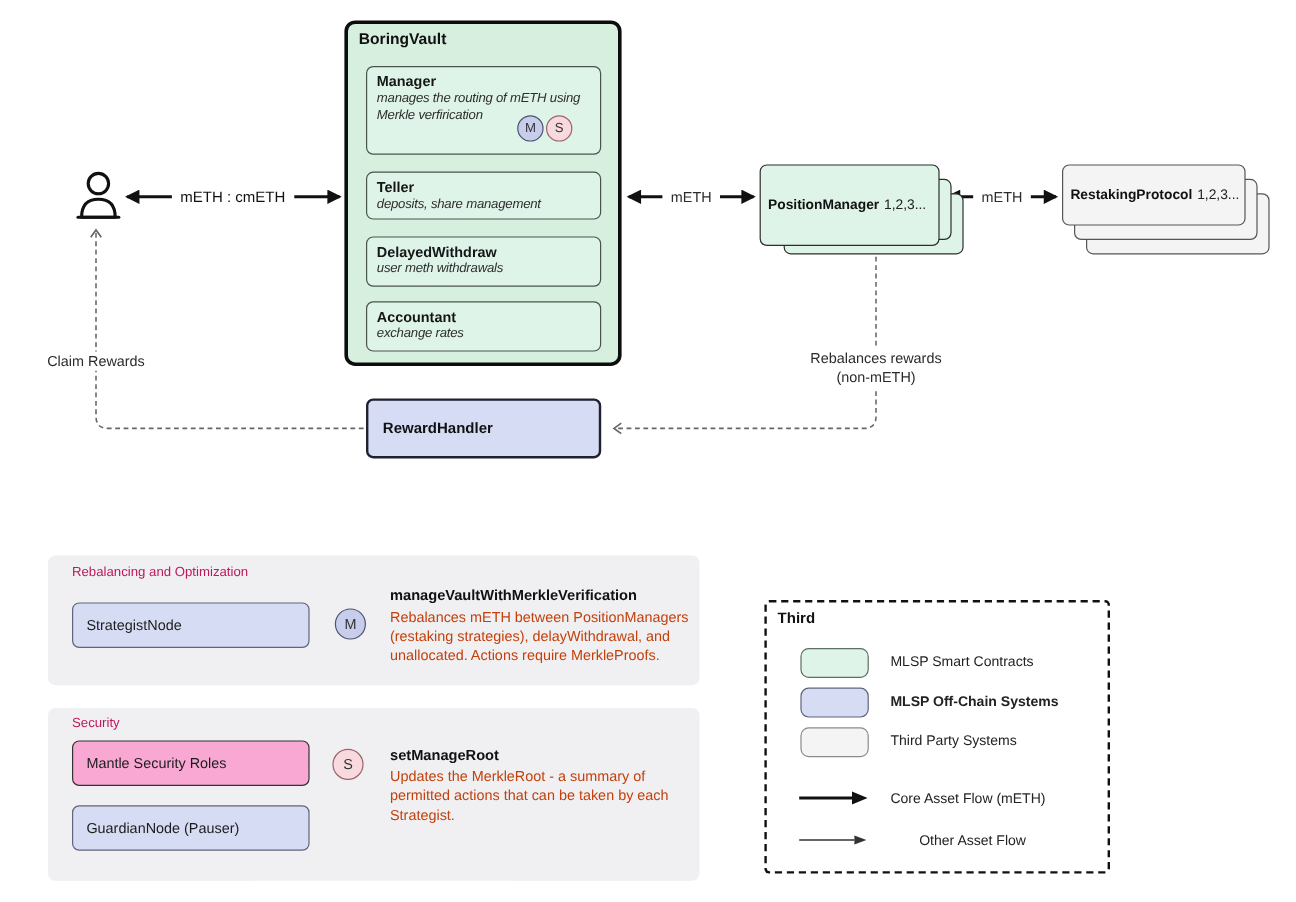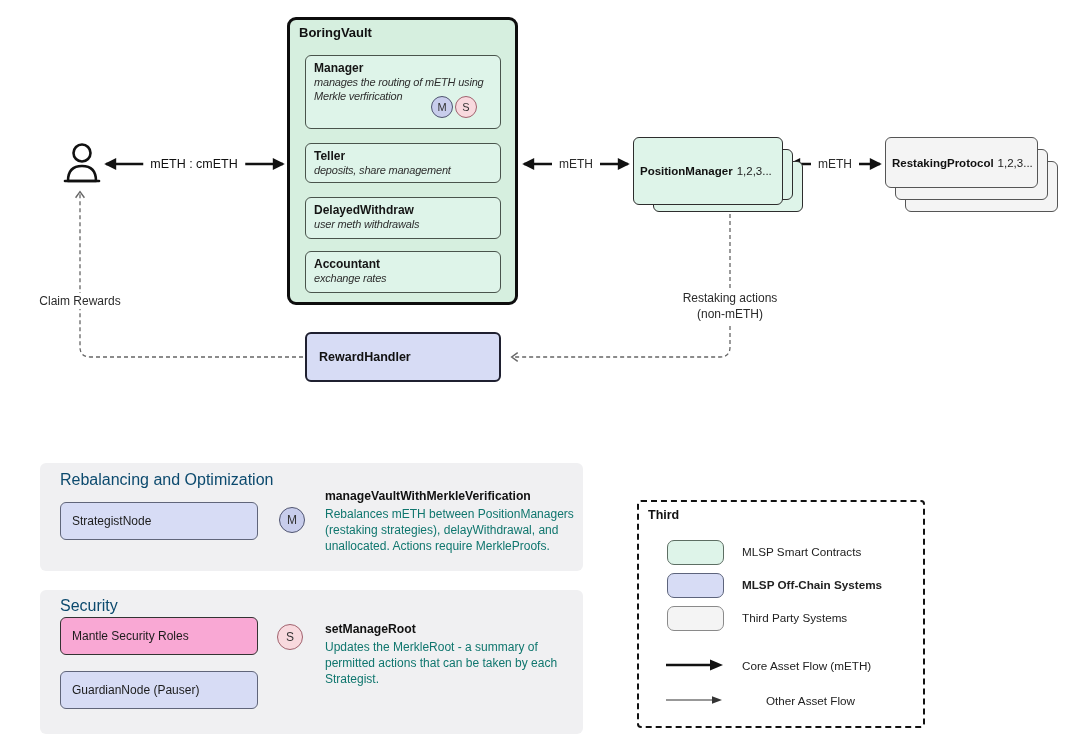--- a/index.html
+++ b/index.html
@@ -36,26 +36,26 @@
   .stack-label{display:flex;align-items:center;height:100%;padding:0 6px;white-space:nowrap;}
   .stack-label .bname{font-weight:bold;font-size:11.5px;color:#111;}
   .stack-label .bsuffix{font-size:11.5px;color:#222;margin-left:4px;}
 
   
   .reward{background:var(--purple);border:2px solid #1f2030;border-radius:6px;display:flex;align-items:center;padding:0 12px;
     font-weight:bold;font-size:12.5px;color:#111;}
 
   
   .section{background:var(--section-bg);border-radius:6px;}
-  .section-title{position:absolute;font-size:16px;color:#0c4a6e;}
+  .section-title{position:absolute;font-size:11px;color:#be185d;}
   .nodebox{border-radius:6px;display:flex;align-items:center;padding:0 11px;font-size:12px;color:#1c1c1c;}
   .nodebox.purple{background:var(--purple);border:1.5px solid #60657a;}
   .nodebox.white{background:#f9a8d4;border:1.5px solid #333;}
   .func-title{font-weight:bold;font-size:12.2px;color:#111;}
-  .func-desc{font-size:12px;color:#0f766e;line-height:1.34;margin-top:3px;}
+  .func-desc{font-size:12px;color:#c2410c;line-height:1.34;margin-top:3px;}
 
   
   .legend{border:2px dashed #111;border-radius:4px;background:#fff;}
   .legend-title{position:absolute;left:9px;top:6px;font-weight:bold;font-size:12.5px;color:#111;}
   .swatch{position:absolute;width:55px;height:23px;border-radius:7px;}
   .swatch.green{background:var(--green-light);border:1.5px solid #5d6e63;}
   .swatch.purple{background:var(--purple);border:1.5px solid #5d647c;}
   .swatch.gray{background:var(--gray-box);border:1.5px solid #8a8a8a;}
   .legend-label{position:absolute;font-size:11.7px;color:#222;white-space:nowrap;}
 </style>
@@ -84,21 +84,21 @@
     <circle cx="19" cy="11" r="8.5" fill="#fff" stroke="#111" stroke-width="2.6"></circle>
     <path d="M5 39 C5 28 11 24 19 24 C27 24 33 28 33 39 Z" fill="#fff" stroke="#111" stroke-width="2.6" stroke-linejoin="round"></path>
     <line x1="2" y1="39" x2="36" y2="39" stroke="#111" stroke-width="2.6" stroke-linecap="round"></line>
   </svg>
 
   <div class="line-label bold" style="left:194px;top:164px;">mETH : cmETH</div>
   <div class="line-label" style="left:576px;top:164px;">mETH</div>
   <div class="line-label" style="left:835px;top:164px;">mETH</div>
   <div class="line-label" style="left:80px;top:301px;">Claim Rewards</div>
   <div class="line-label two-line" style="left:730px;top:307px;">
-    <span>Restaking actions</span><br>
+    <span>Rebalances rewards</span><br>
     <span>(non-mETH)</span>
   </div>
 
   <div class="abs vault" style="left:287px;top:17px;width:231px;height:288px;">
     <div class="vault-title">BoringVault</div>
   </div>
 
   <div class="abs module" style="left:305px;top:55px;width:196px;height:74px;">
     <span class="m-name">Manager</span>
     <span class="m-desc">manages the routing of mETH using Merkle verfirication</span>

